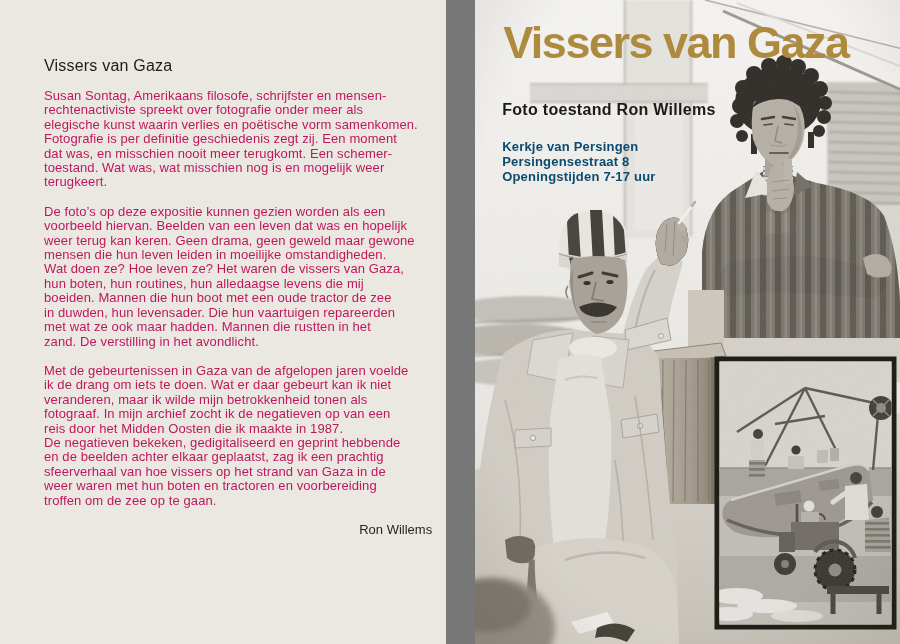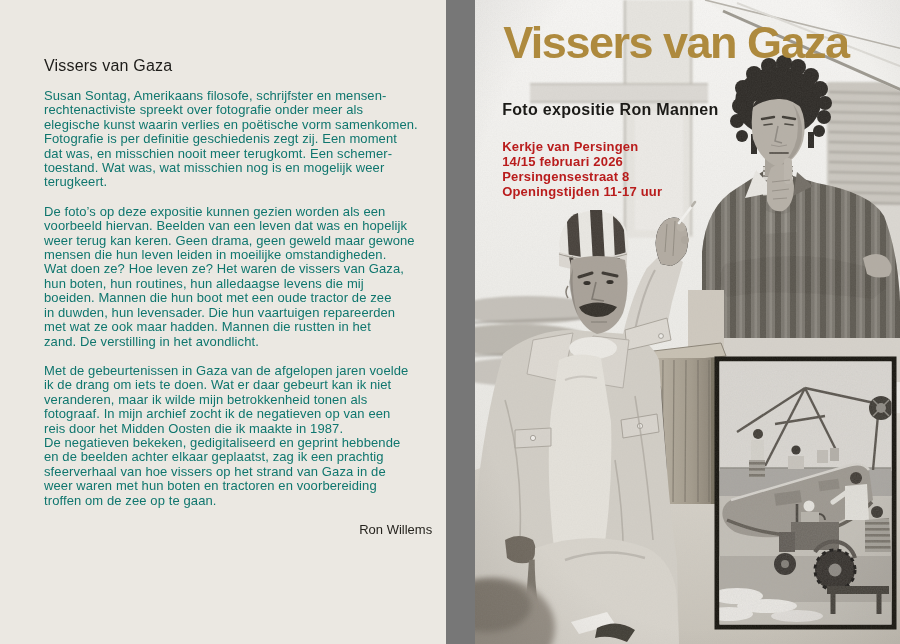--- a/index.html
+++ b/index.html
@@ -12,40 +12,40 @@
   .left-page{
     width:460px;height:644px;background:#ebe8e2;box-sizing:border-box;
     padding:56px 14px 0 44px;color:#24221e;
   }
   .left-page h1{
     font-size:16px;font-weight:400;line-height:19px;margin:0 0 14px 0;
     letter-spacing:.2px;color:#1d1c19;
   }
   .left-page p.para{
     font-size:13px;line-height:14.4px;margin:0 0 15px 0;white-space:pre-line;
-    letter-spacing:.1px;color:#0f766e;
+    letter-spacing:.1px;color:#be185d;
   }
   .left-page p.signature{
     font-size:13px;line-height:14.4px;margin:0;color:#26241f;text-align:right;
   }
   
   .right-page{width:440px;height:644px;position:relative;overflow:hidden;background:#e9e7e2;}
   .right-page svg{position:absolute;left:0;top:0;}
   .overlay{position:absolute;left:0;top:0;width:100%;height:100%;pointer-events:none;}
   .poster-title{
     position:absolute;left:28px;top:20px;font-size:45px;line-height:45px;
     font-weight:700;letter-spacing:-1.5px;color:#ae8a3e;white-space:nowrap;
   }
   .poster-subtitle{
     position:absolute;left:27px;top:101px;font-size:16px;font-weight:700;
     letter-spacing:.3px;color:#1b1a17;
   }
   .event-details{
     position:absolute;left:27px;top:139px;font-size:13px;font-weight:700;
-    line-height:15px;letter-spacing:.2px;color:#b91c1c;
+    line-height:15px;letter-spacing:.2px;color:#0c4a6e;
   }
 </style>
 </head>
 <body>
 
 <div class="flyer">
 
   <div class="left-page">
     <h1>Vissers van Gaza</h1>
     <p class="para">Susan Sontag, Amerikaans filosofe, schrijfster en mensen-
@@ -401,22 +401,21 @@
           <rect x="244" y="361" width="173" height="263" filter="url(#grainF)" opacity=".3"></rect>
         </g>
       </g>
 
       <rect width="440" height="644" filter="url(#grainF)" opacity=".22"></rect>
       <rect width="440" height="644" fill="url(#vigG)"></rect>
     </svg>
 
     <div class="overlay">
       <div class="poster-title">Vissers van Gaza</div>
-      <div class="poster-subtitle">Foto expositie Ron Mannen</div>
+      <div class="poster-subtitle">Foto toestand Ron Willems</div>
       <div class="event-details">
         <div>Kerkje van Persingen</div>
-        <div>14/15 februari 2026</div>
         <div>Persingensestraat 8</div>
-        <div>Openingstijden 11-17 uur</div>
+        <div>Openingstijden 7-17 uur</div>
       </div>
     </div>
   </div>
 </div>
 
 </body></html>

